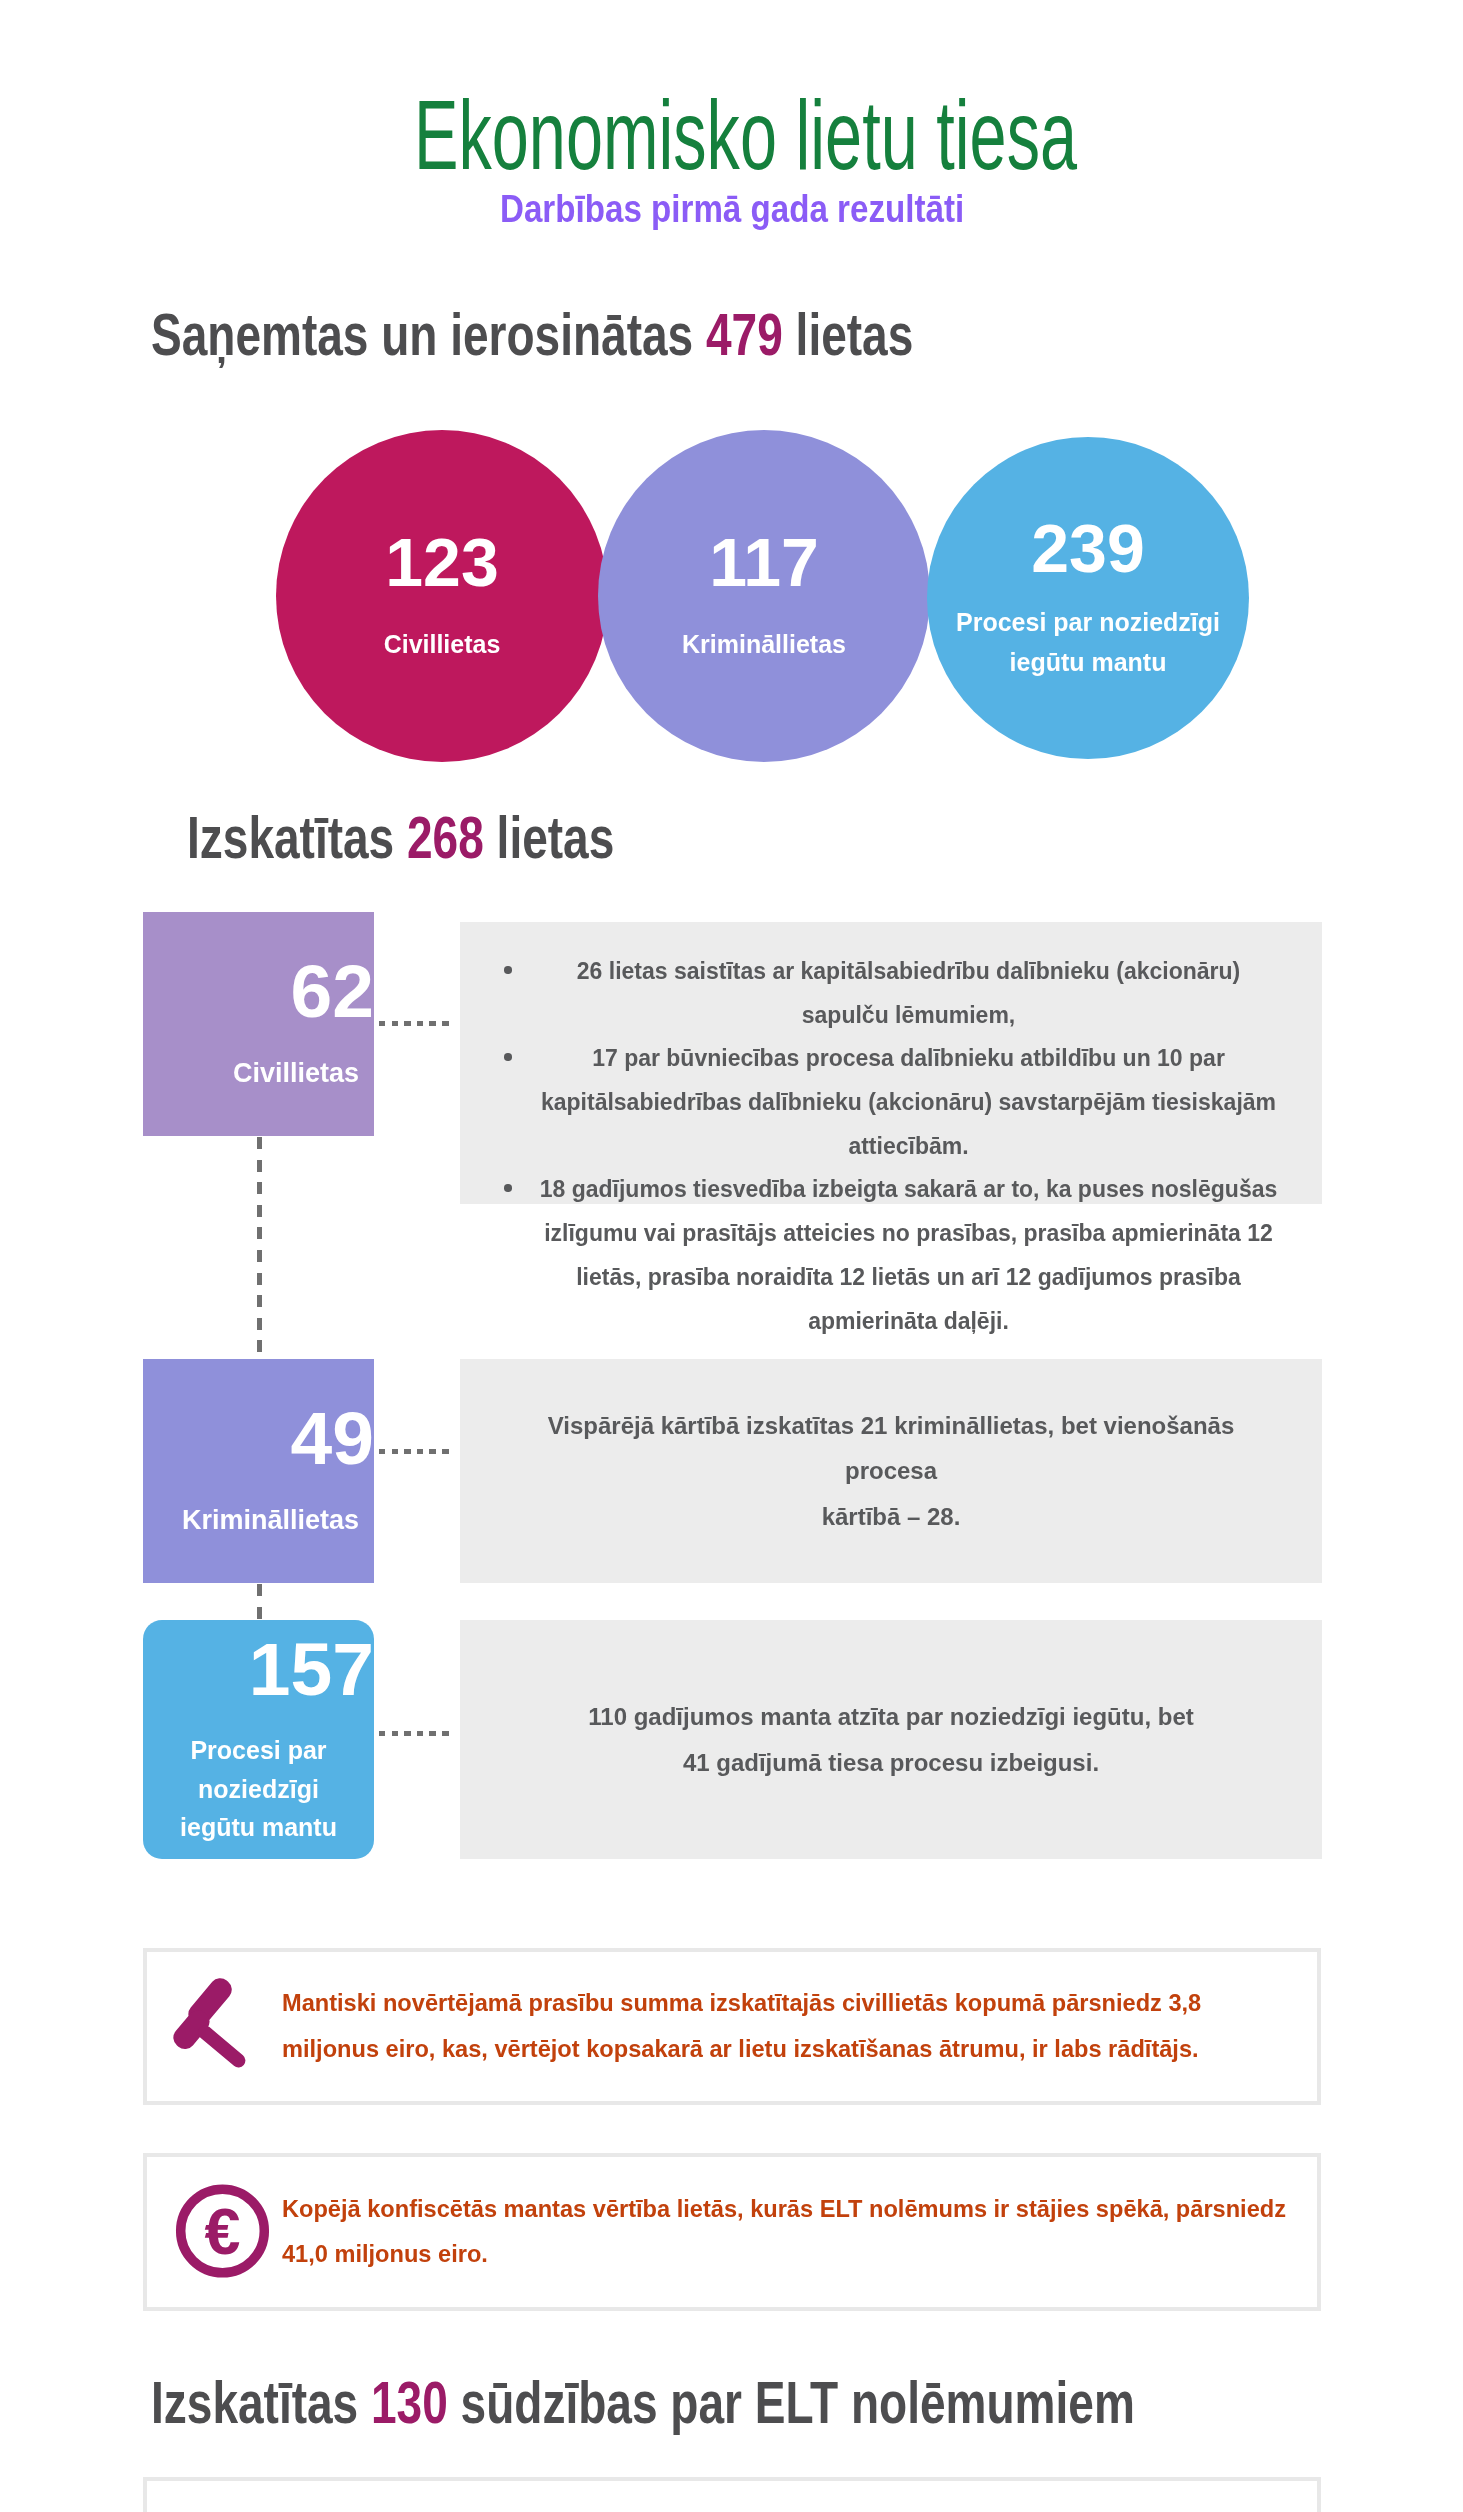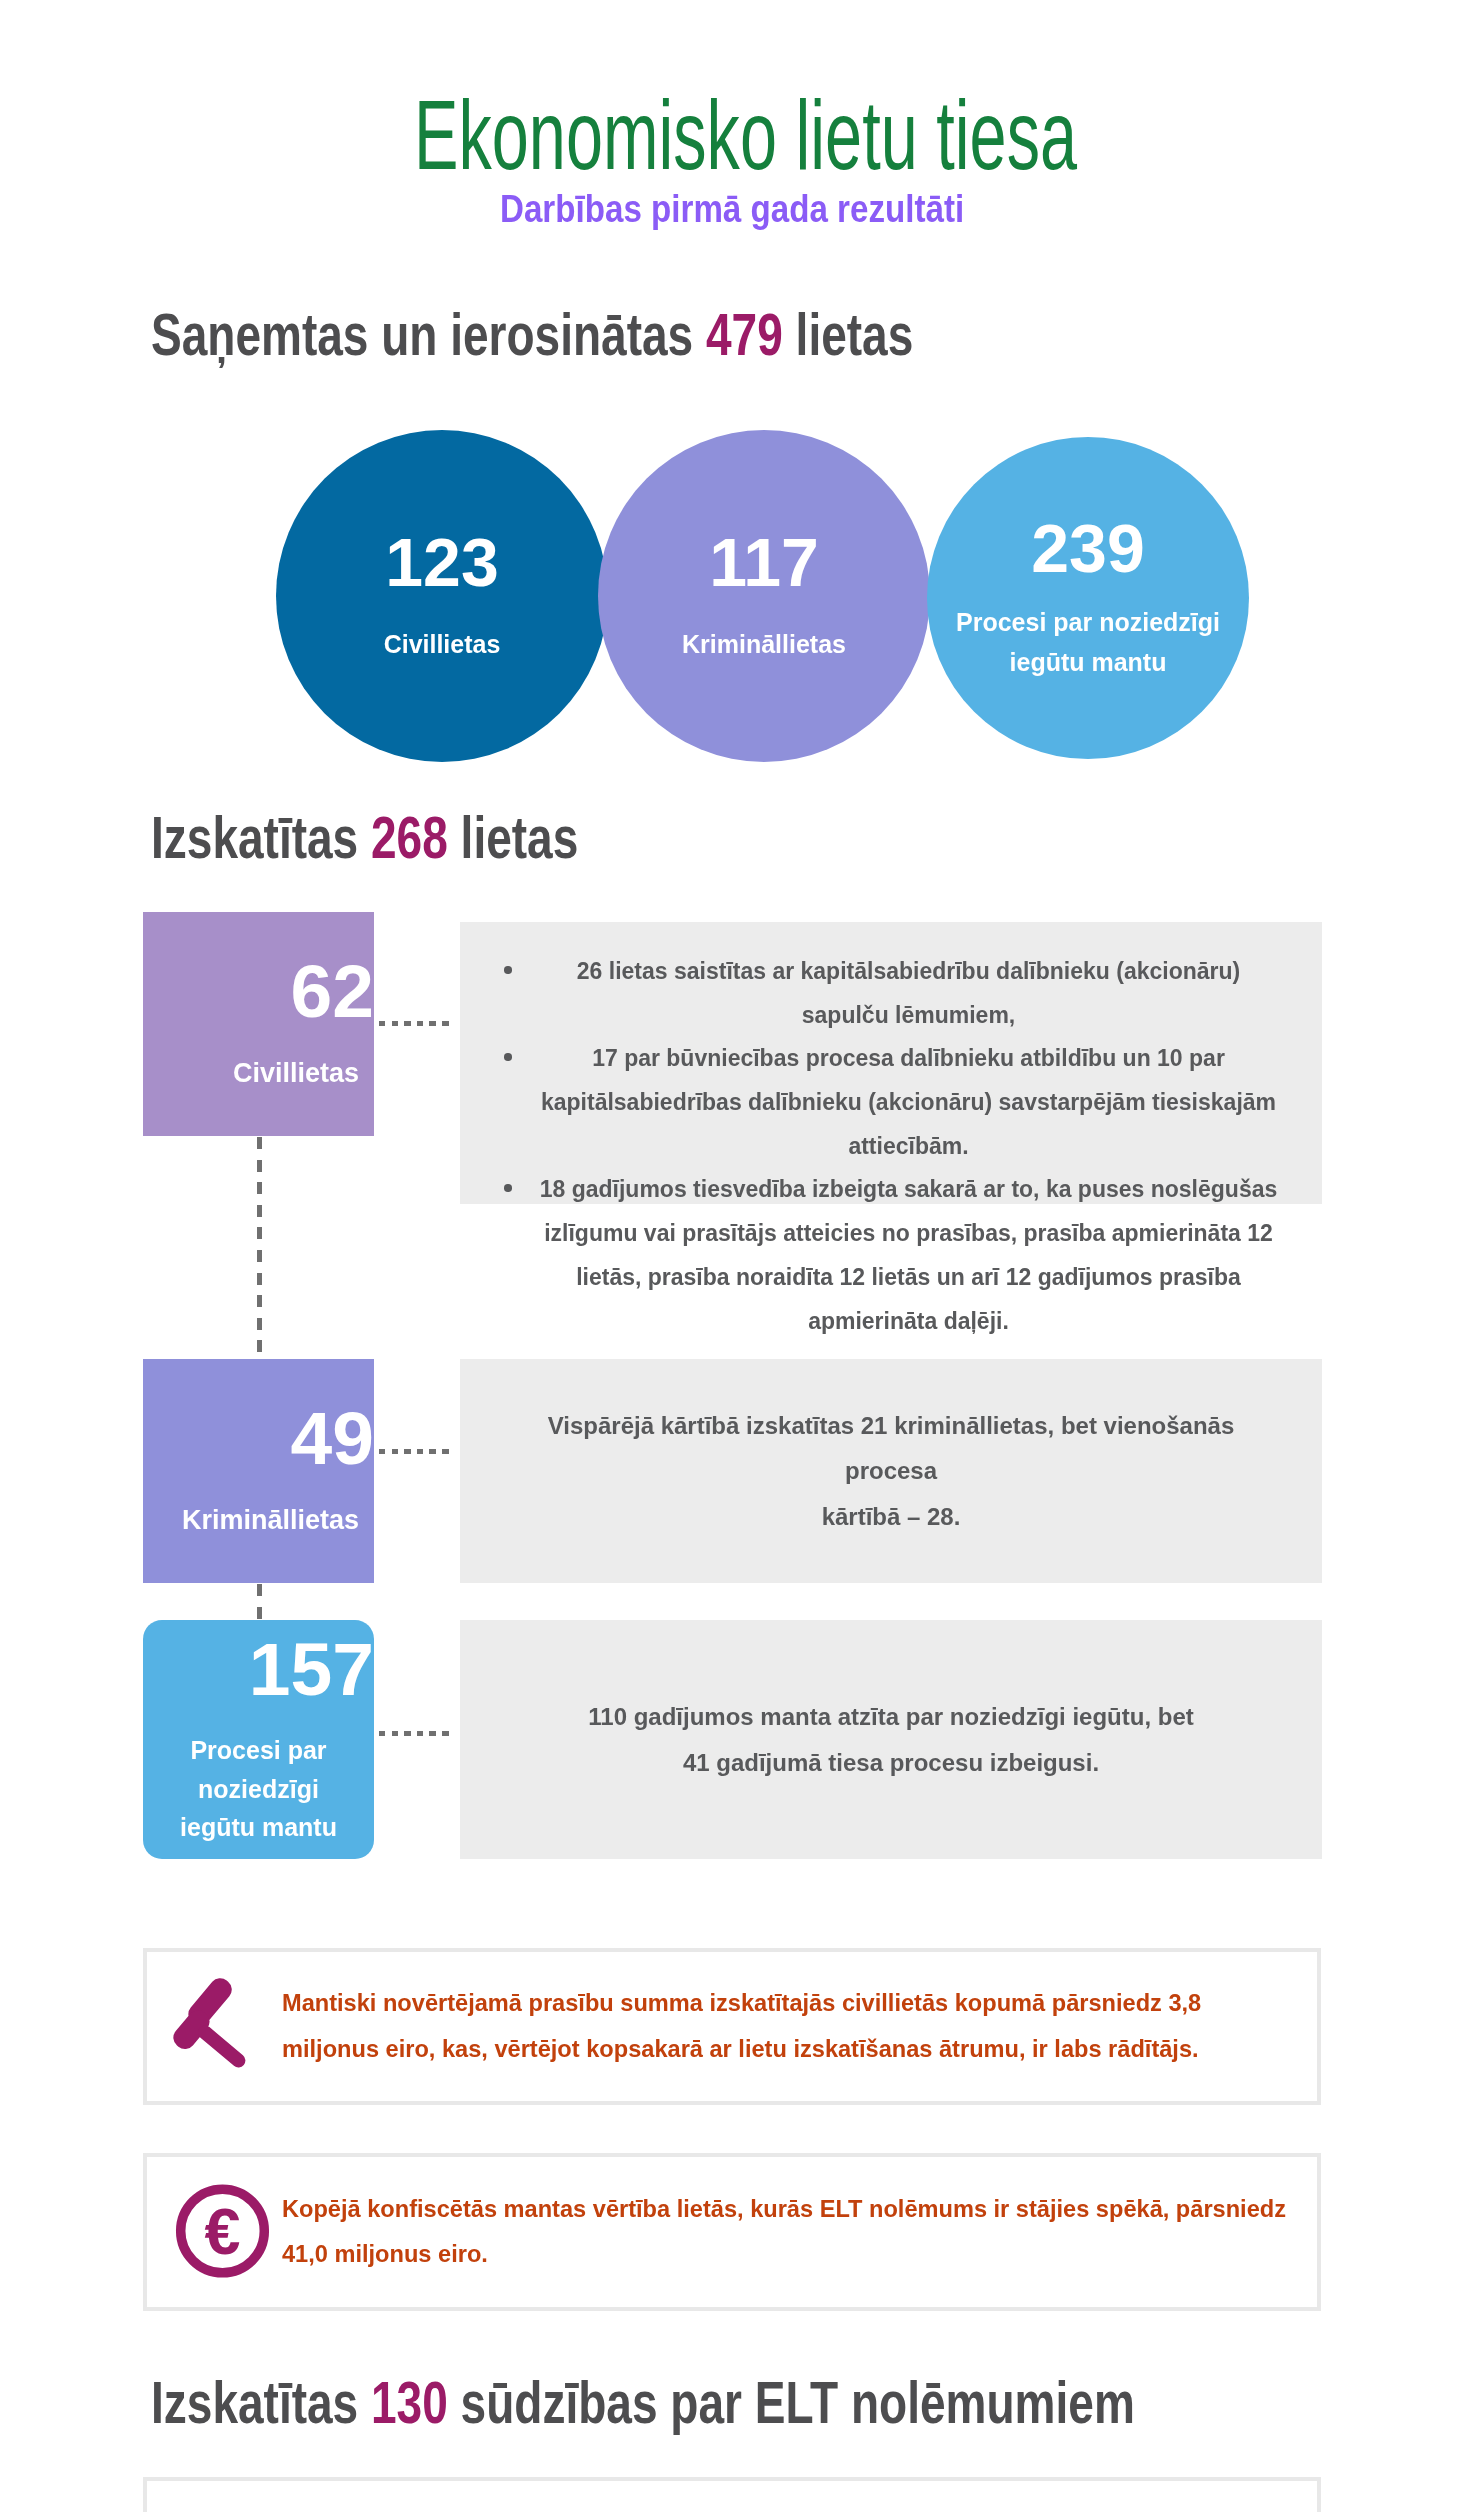--- a/index.html
+++ b/index.html
@@ -55,34 +55,34 @@
   <div class="subtitle">
     <span class="cond-c">Darbības pirmā gada rezultāti</span>
   </div>
 
   <h1 class="sect-h" style="top:300px;">
     <span class="cond"><span>Saņemtas un ierosinātas</span>
     <span class="accent">479</span>
     <span>lietas</span></span>
   </h1>
 
-  <div class="bigcircle" style="left:276px;top:430px;width:332px;height:332px;background:#0369a1;">
+  <div class="bigcircle" style="left:276px;top:430px;width:332px;height:332px;background:#be185d;">
     <div class="num">123</div>
     <div class="lbl">Civillietas</div>
   </div>
   <div class="bigcircle" style="left:598px;top:430px;width:332px;height:332px;background:#8f90da;">
     <div class="num">117</div>
     <div class="lbl">Krimināllietas</div>
   </div>
   <div class="bigcircle" style="left:927px;top:437px;width:322px;height:322px;background:#55b2e4;">
     <div class="num">239</div>
     <div class="lbl" style="margin-top:20px;padding:0 28px;">Procesi par noziedzīgi iegūtu mantu</div>
   </div>
 
-  <h2 class="sect-h" style="top:803px;">
+  <h2 class="sect-h" style="top:803px;margin-left:36px;">
     <span class="cond"><span>Izskatītas</span>
     <span class="accent">268</span>
     <span>lietas</span></span>
   </h2>
 
   <div class="sq" style="top:912px;height:224px;background:#a78fc9;">
     <div class="num">62</div>
     <div class="lbl">Civillietas</div>
   </div>
   <div class="dot-h" style="left:379px;top:1021px;width:76px;"></div>

